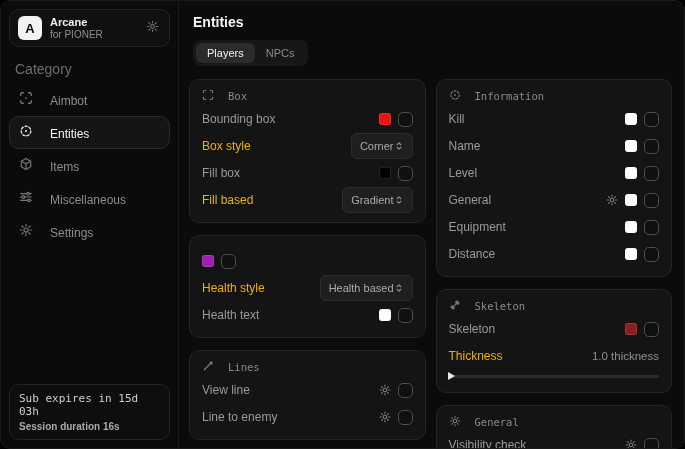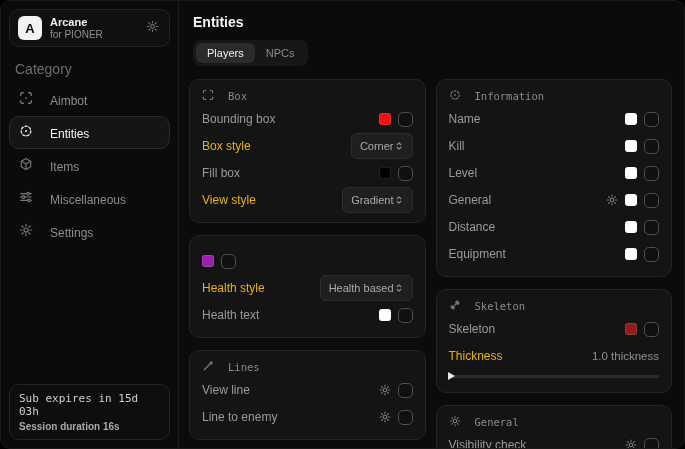--- a/index.html
+++ b/index.html
@@ -215,21 +215,21 @@
             </span>
           </div>
           <div class="row">
             <span class="row-label">Fill box</span>
             <span class="controls">
               <span class="swatch" style="background-color: rgb(0, 0, 0);"></span>
               <span class="checkbox"></span>
             </span>
           </div>
           <div class="row">
-            <span class="row-label strong">View style</span>
+            <span class="row-label strong">Fill based</span>
             <span class="controls">
               <span class="dropdown">
                 <span class="dropdown-value">Gradient</span>
                 <span>
                   <svg width="10" height="10" viewBox="0 0 16 16" fill="none" stroke="currentColor" stroke-width="1.8" stroke-linecap="round" stroke-linejoin="round">
                     <path d="M5 6 8 3l3 3M5 10l3 3 3-3"></path>
                   </svg>
                 </span>
               </span>
             </span>
@@ -308,28 +308,28 @@
           <div class="panel-head">
             <span>
               <svg width="12" height="12" viewBox="0 0 16 16" fill="none" stroke="currentColor" stroke-width="1.5" stroke-linecap="round">
                 <circle cx="8" cy="8" r="5.5" stroke-dasharray="2.6 2.2"></circle>
                 <circle cx="8" cy="8" r="1.2" fill="currentColor" stroke="none"></circle>
               </svg>
             </span>
             <span>Information</span>
           </div>
           <div class="row">
+            <span class="row-label">Kill</span>
+            <span class="controls">
+              <span class="swatch" style="background-color: rgb(255, 255, 255);"></span>
+              <span class="checkbox"></span>
+            </span>
+          </div>
+          <div class="row">
             <span class="row-label">Name</span>
-            <span class="controls">
-              <span class="swatch" style="background-color: rgb(255, 255, 255);"></span>
-              <span class="checkbox"></span>
-            </span>
-          </div>
-          <div class="row">
-            <span class="row-label">Kill</span>
             <span class="controls">
               <span class="swatch" style="background-color: rgb(255, 255, 255);"></span>
               <span class="checkbox"></span>
             </span>
           </div>
           <div class="row">
             <span class="row-label">Level</span>
             <span class="controls">
               <span class="swatch" style="background-color: rgb(255, 255, 255);"></span>
               <span class="checkbox"></span>
@@ -342,28 +342,28 @@
                 <svg width="12" height="12" viewBox="0 0 16 16" fill="none" stroke="currentColor" stroke-width="1.4" stroke-linecap="round">
                   <circle cx="8" cy="8" r="2.3"></circle>
                   <path d="M8 1.5v2M8 12.5v2M1.5 8h2M12.5 8h2M3.4 3.4l1.4 1.4M11.2 11.2l1.4 1.4M12.6 3.4l-1.4 1.4M4.8 11.2l-1.4 1.4"></path>
                 </svg>
               </span>
               <span class="swatch" style="background-color: rgb(255, 255, 255);"></span>
               <span class="checkbox"></span>
             </span>
           </div>
           <div class="row">
+            <span class="row-label">Equipment</span>
+            <span class="controls">
+              <span class="swatch" style="background-color: rgb(255, 255, 255);"></span>
+              <span class="checkbox"></span>
+            </span>
+          </div>
+          <div class="row">
             <span class="row-label">Distance</span>
-            <span class="controls">
-              <span class="swatch" style="background-color: rgb(255, 255, 255);"></span>
-              <span class="checkbox"></span>
-            </span>
-          </div>
-          <div class="row">
-            <span class="row-label">Equipment</span>
             <span class="controls">
               <span class="swatch" style="background-color: rgb(255, 255, 255);"></span>
               <span class="checkbox"></span>
             </span>
           </div>
         </section>
 
         <section class="panel">
           <div class="panel-head">
             <span>

